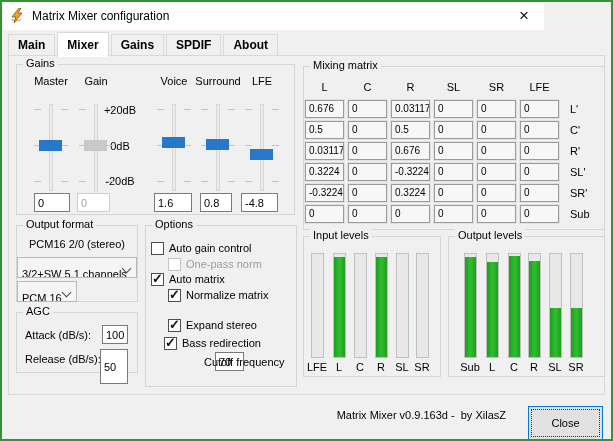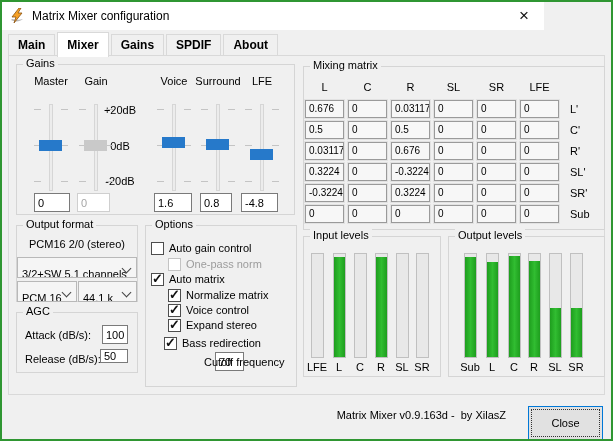--- a/index.html
+++ b/index.html
@@ -175,55 +175,47 @@
     <div class="glabel">Output format</div>
     <div class="lbl" style="left:0;top:12px;width:120px;text-align:center;">PCM16 2/0 (stereo)</div>
     <div class="combo" style="left:0px;top:31px;width:120px;height:21px;">
       <span>3/2+SW 5.1 channels</span>
       <span class="chev"></span>
     </div>
     <div class="combo" style="left:0px;top:55px;width:60px;height:21px;">
       <span>PCM 16</span>
       <span class="chev"></span>
     </div>
-    <div class="combo" style="left:61px;top:55px;width:59px;height:21px;">
-      <span>44.1 k</span>
-      <span class="chev"></span>
-    </div>
   </div>
 
   <div class="group" style="left:14px;top:310px;width:122px;height:61px;">
     <div class="glabel">AGC</div>
     <div class="lbl" style="left:8px;top:16px;">Attack (dB/s):</div>
     <div class="edit" style="left:85px;top:12px;width:26px;height:19px;">100</div>
     <div class="lbl" style="left:8px;top:40px;">Release (dB/s):</div>
-    <div class="edit" style="left:83px;top:36px;width:28px;height:14px;">50</div>
+    <div class="edit" style="left:83px;top:36px;width:28px;height:35px;">50</div>
   </div>
 
   <div class="group" style="left:143px;top:223px;width:152px;height:162px;">
     <div class="glabel">Options</div>
     <div class="chkrow" style="left:5px;top:15px;">
       <span class="cbox"></span>
         <span>Auto gain control</span>
     </div>
     <div class="chkrow disabled" style="left:22px;top:31px;">
       <span class="cbox"></span>
         <span>One-pass norm</span>
     </div>
     <div class="chkrow" style="left:5px;top:46px;">
       <span class="cbox checked"></span>
         <span>Auto matrix</span>
     </div>
     <div class="chkrow" style="left:22px;top:62px;">
       <span class="cbox checked"></span>
         <span>Normalize matrix</span>
-    </div>
-    <div class="chkrow" style="left:22px;top:77px;">
-      <span class="cbox checked"></span>
-        <span>Voice control</span>
     </div>
     <div class="chkrow" style="left:22px;top:92px;">
       <span class="cbox checked"></span>
         <span>Expand stereo</span>
     </div>
     <div class="chkrow" style="left:5px;top:110px;padding-left:13px;">
       <span class="cbox checked"></span>
         <span>Bass redirection</span>
     </div>
     <div class="edit" style="left:22px;top:126px;width:29px;height:19px;margin-left:47px;">70</div>

